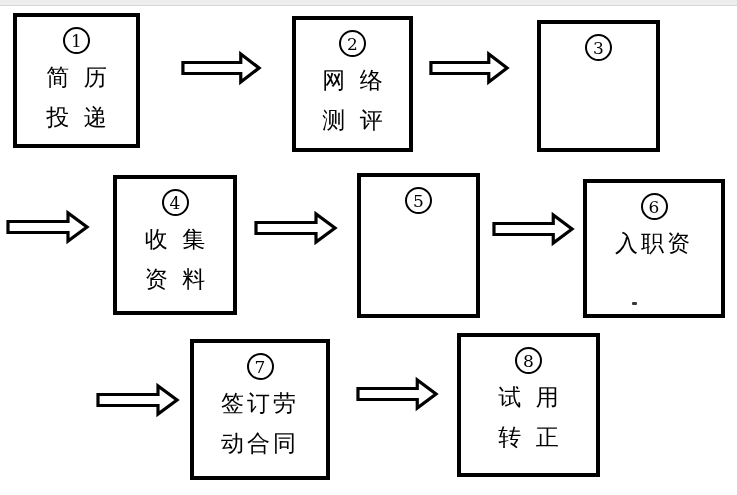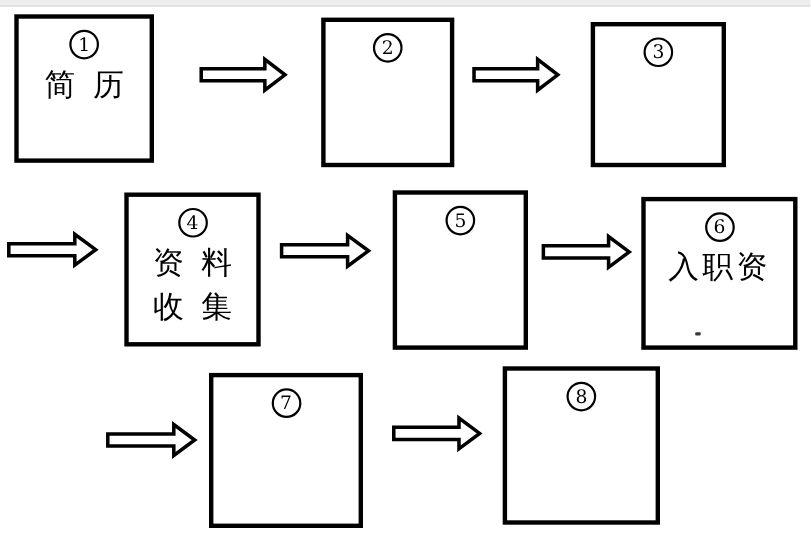--- a/index.html
+++ b/index.html
@@ -37,21 +37,21 @@
     width: 27px; height: 27px;
     box-sizing: border-box;
     border: 2px solid #000000;
     border-radius: 50%;
     margin: 2px auto 3px auto;
     font-size: 17px;
     color: #000000;
   }
   .line {
     display: block;
-    font-size: 28px;
+    font-size: 23px;
     line-height: 40px;
     color: #000000;
     word-spacing: 7px;
     white-space: nowrap;
   }
   .box.tight .line {
     letter-spacing: 3px;
     word-spacing: 0;
   }
   .arrow {
@@ -74,46 +74,49 @@
 </head>
 <body>
 
 <div class="stage">
 
   <div class="topstrip"></div>
 
   <div class="box" style="left:13px; top:13px; width:127px; height:135px;">
     <span class="num">1</span>
     <span class="line">简 历</span>
+    <span class="line">投 递</span>
   </div>
 
   <svg class="arrow" style="left:181px; top:52px; width:80px;" viewBox="0 0 83 32" preserveAspectRatio="none">
     <polygon points="2,10.5 62,10.5 62,2 81,16 62,30 62,21.5 2,21.5" vector-effect="non-scaling-stroke"></polygon>
   </svg>
 
   <div class="box" style="left:292px; top:16px; width:121px; height:136px;">
     <span class="num">2</span>
+    <span class="line">网 络</span>
+    <span class="line">测 评</span>
   </div>
 
   <svg class="arrow" style="left:429px; top:52px; width:80px;" viewBox="0 0 83 32" preserveAspectRatio="none">
     <polygon points="2,10.5 62,10.5 62,2 81,16 62,30 62,21.5 2,21.5" vector-effect="non-scaling-stroke"></polygon>
   </svg>
 
   <div class="box" style="left:537px; top:20px; width:123px; height:132px;">
     <span class="num">3</span>
   </div>
 
   <svg class="arrow" style="left:6px; top:211px; width:83px;" viewBox="0 0 83 32" preserveAspectRatio="none">
     <polygon points="2,10.5 62,10.5 62,2 81,16 62,30 62,21.5 2,21.5" vector-effect="non-scaling-stroke"></polygon>
   </svg>
 
   <div class="box" style="left:113px; top:175px; width:124px; height:140px;">
     <span class="num">4</span>
+    <span class="line">收 集</span>
     <span class="line">资 料</span>
-    <span class="line">收 集</span>
   </div>
 
   <svg class="arrow" style="left:254px; top:212px; width:83px;" viewBox="0 0 83 32" preserveAspectRatio="none">
     <polygon points="2,10.5 62,10.5 62,2 81,16 62,30 62,21.5 2,21.5" vector-effect="non-scaling-stroke"></polygon>
   </svg>
 
   <div class="box" style="left:357px; top:173px; width:123px; height:145px;">
     <span class="num">5</span>
   </div>
 
@@ -125,25 +128,29 @@
     <span class="num">6</span>
     <span class="line">入职资</span>
   </div>
 
   <svg class="arrow" style="left:96px; top:384px; width:83px;" viewBox="0 0 83 32" preserveAspectRatio="none">
     <polygon points="2,10.5 62,10.5 62,2 81,16 62,30 62,21.5 2,21.5" vector-effect="non-scaling-stroke"></polygon>
   </svg>
 
   <div class="box tight" style="left:190px; top:339px; width:140px; height:141px;">
     <span class="num">7</span>
+    <span class="line">签订劳</span>
+    <span class="line">动合同</span>
   </div>
 
   <svg class="arrow" style="left:356px; top:378px; width:82px;" viewBox="0 0 83 32" preserveAspectRatio="none">
     <polygon points="2,10.5 62,10.5 62,2 81,16 62,30 62,21.5 2,21.5" vector-effect="non-scaling-stroke"></polygon>
   </svg>
 
   <div class="box" style="left:457px; top:333px; width:143px; height:144px;">
     <span class="num">8</span>
+    <span class="line">试 用</span>
+    <span class="line">转 正</span>
   </div>
 
   <div class="stray" style="left:632px; top:302px; width:5px; height:3px;"></div>
 
 </div>
 
 </body></html>

